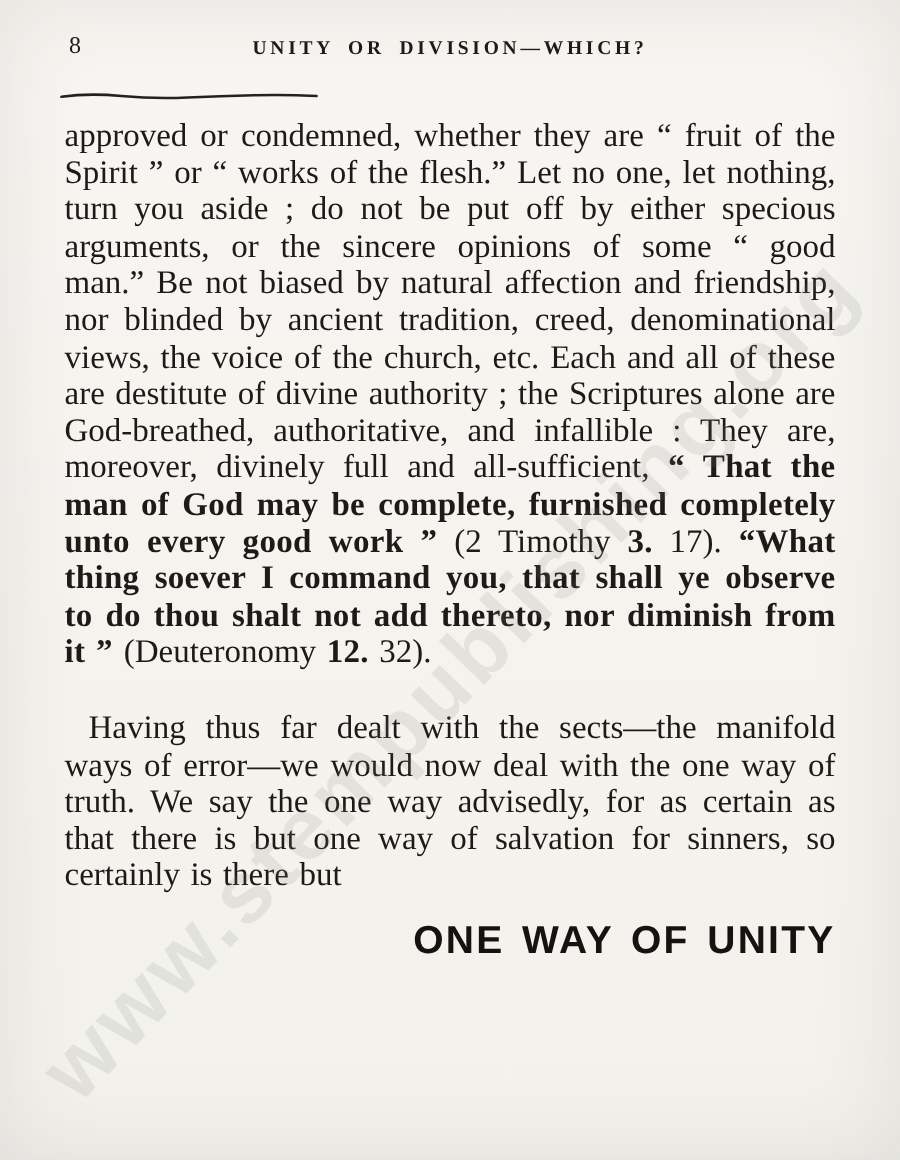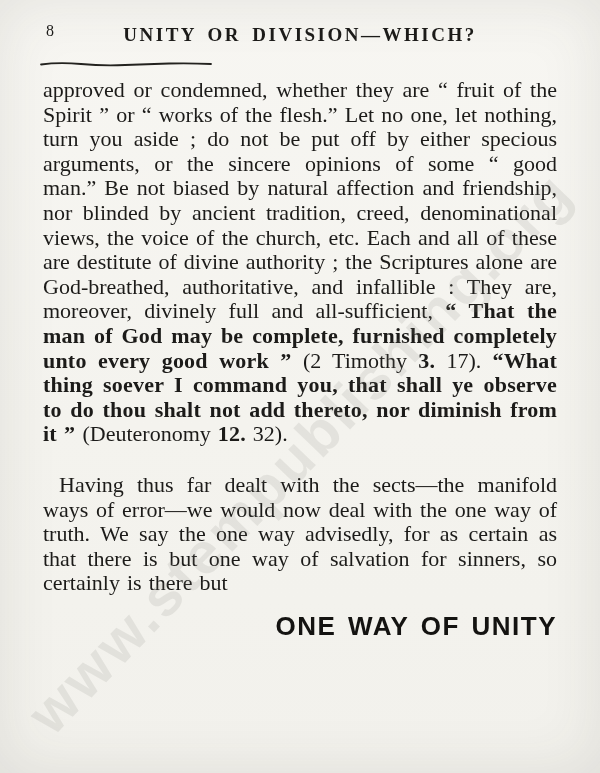--- a/index.html
+++ b/index.html
@@ -41,21 +41,21 @@
   .pagenum {
     position: absolute;
     left: 46px;
     top: 22px;
     font-size: 16px;
     font-weight: 400;
   }
   .running-title {
     display: block;
     text-align: center;
-    font-size: 19px;
+    font-size: 13px;
     font-weight: 700;
     letter-spacing: 2.5px;
     word-spacing: 4px;
   }
   .rule {
     position: absolute;
     left: 40px;
     top: 60px;
   }
   .body-text {

